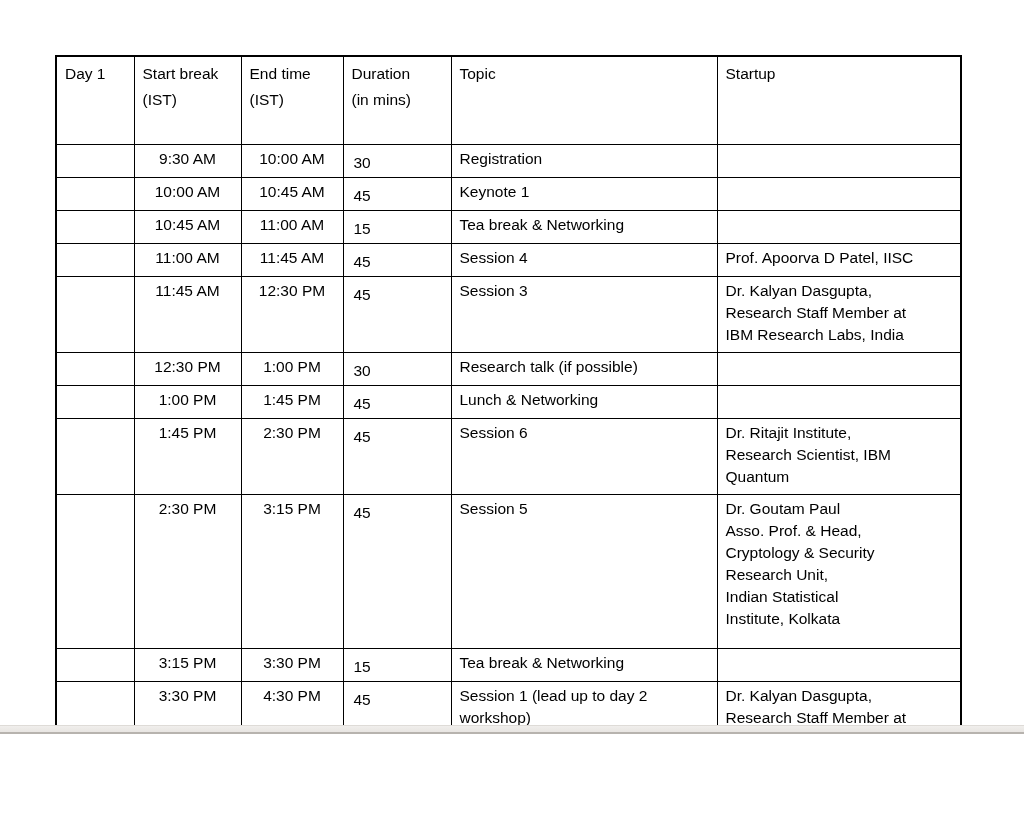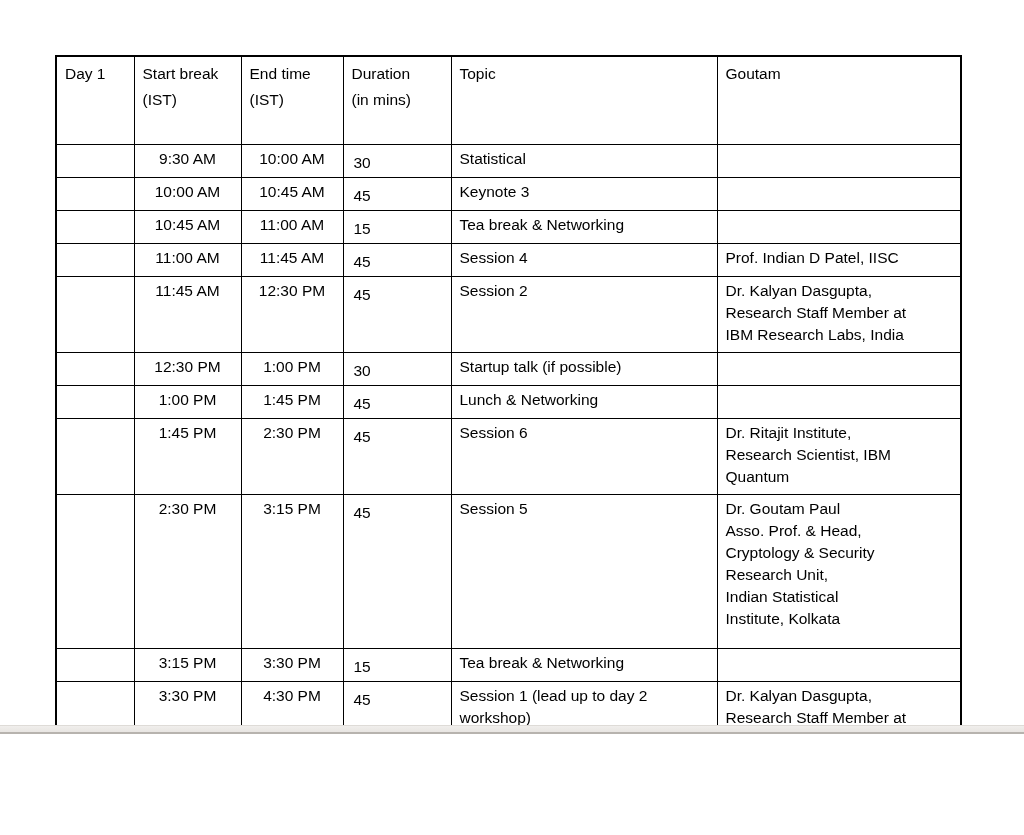--- a/index.html
+++ b/index.html
@@ -68,77 +68,77 @@
     <tbody>
         <tr style="height:88px">
       <th>Day 1</th>
       <th>Start break
 (IST)</th>
       <th>End time
 (IST)</th>
       <th>Duration
 (in mins)</th>
       <th>Topic</th>
-      <th>Goutam</th>
+      <th>Startup</th>
     </tr>
 
 
     <tr style="height:30px">
       <td></td>
       <td class="c-time">9:30 AM</td>
       <td class="c-time">10:00 AM</td>
       <td class="c-dur">30</td>
-      <td>Statistical</td>
+      <td>Registration</td>
       <td></td>
     </tr>
 
     <tr style="height:30px">
       <td></td>
       <td class="c-time">10:00 AM</td>
       <td class="c-time">10:45 AM</td>
       <td class="c-dur">45</td>
-      <td>Keynote 3</td>
+      <td>Keynote 1</td>
       <td></td>
     </tr>
 
     <tr style="height:30px">
       <td></td>
       <td class="c-time">10:45 AM</td>
       <td class="c-time">11:00 AM</td>
       <td class="c-dur">15</td>
       <td>Tea break &amp; Networking</td>
       <td></td>
     </tr>
 
     <tr style="height:29px">
       <td></td>
       <td class="c-time">11:00 AM</td>
       <td class="c-time">11:45 AM</td>
       <td class="c-dur">45</td>
       <td>Session 4</td>
-      <td>Prof. Indian D Patel, IISC</td>
+      <td>Prof. Apoorva D Patel, IISC</td>
     </tr>
 
     <tr style="height:76px">
       <td></td>
       <td class="c-time">11:45 AM</td>
       <td class="c-time">12:30 PM</td>
       <td class="c-dur">45</td>
-      <td>Session 2</td>
+      <td>Session 3</td>
       <td>Dr. Kalyan Dasgupta,
 Research Staff Member at
 IBM Research Labs, India</td>
     </tr>
 
     <tr style="height:30px">
       <td></td>
       <td class="c-time">12:30 PM</td>
       <td class="c-time">1:00 PM</td>
       <td class="c-dur">30</td>
-      <td>Startup talk (if possible)</td>
+      <td>Research talk (if possible)</td>
       <td></td>
     </tr>
 
     <tr style="height:29px">
       <td></td>
       <td class="c-time">1:00 PM</td>
       <td class="c-time">1:45 PM</td>
       <td class="c-dur">45</td>
       <td>Lunch &amp; Networking</td>
       <td></td>

